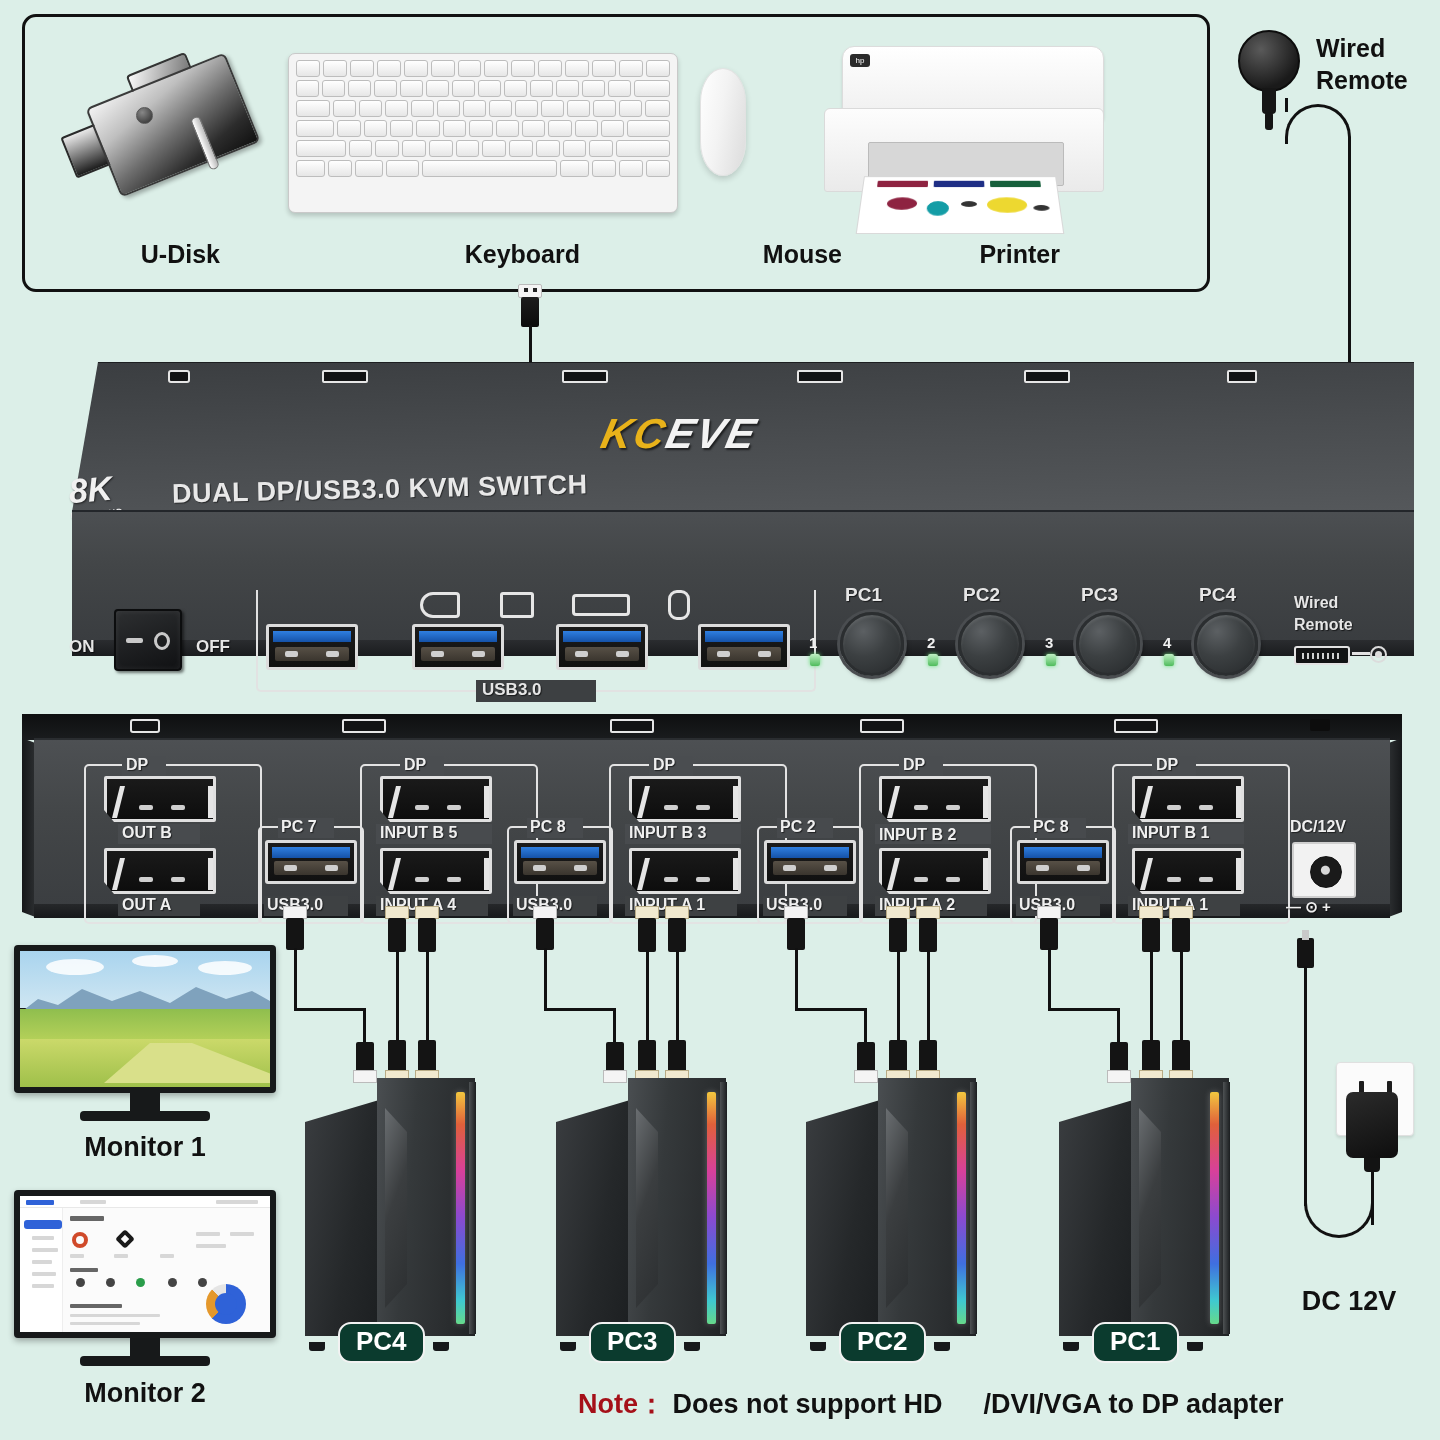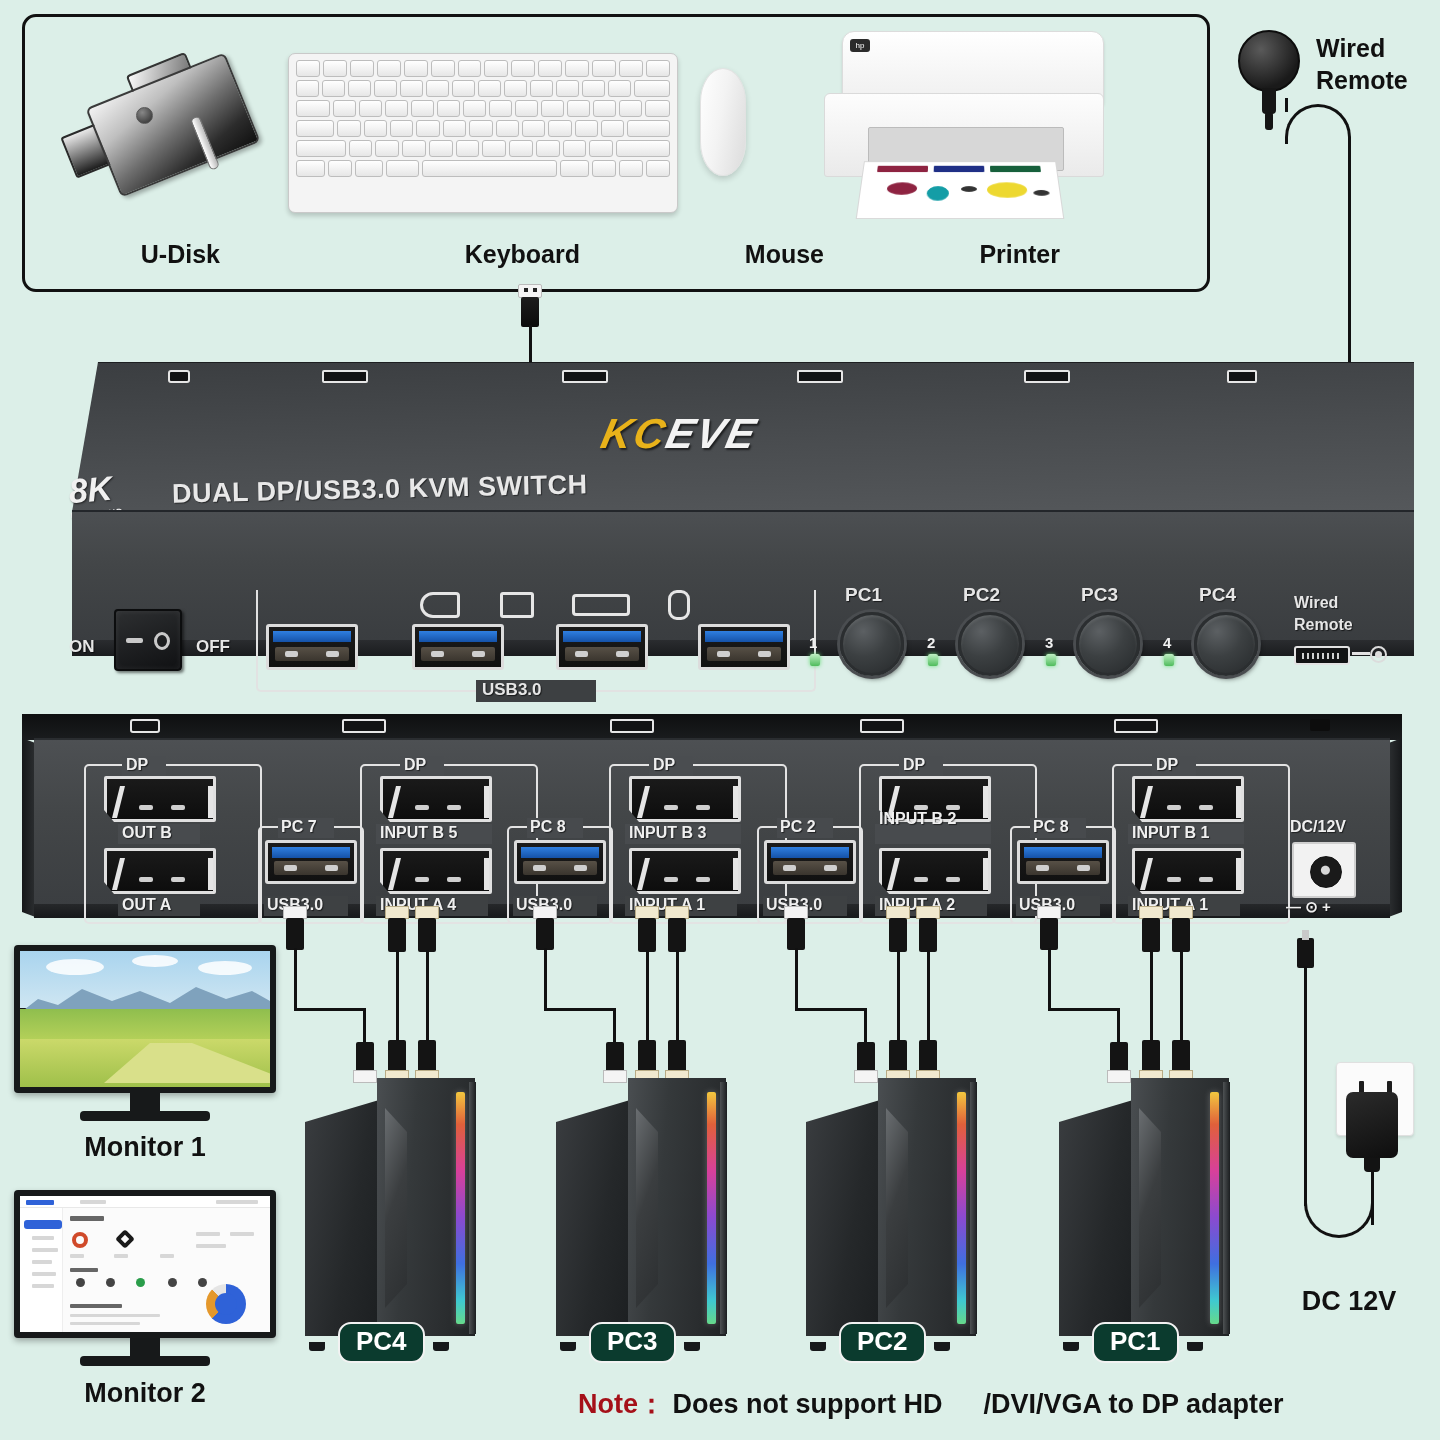--- a/index.html
+++ b/index.html
@@ -505,23 +505,23 @@
       <div class="kb-key" style="flex:6"></div>
       <div class="kb-key" style="flex:1.2"></div>
       <div class="kb-key" style="flex:1"></div>
       <div class="kb-key" style="flex:1"></div>
       <div class="kb-key" style="flex:1"></div>
     </div>
 </div>
 <div class="periph-label" style="left:390px;top:240px;width:190px;">Keyboard</div>
 
 <div id="mouse" style="left:700px;top:68px;"></div>
-<div class="periph-label" style="left:654px;top:240px;width:170px;">Mouse</div>
-
-<div id="printer" style="left:824px;top:31px;width:290px;height:195px;text-decoration:underline;">
+<div class="periph-label" style="left:672px;top:240px;width:170px;">Mouse</div>
+
+<div id="printer" style="left:824px;top:46px;width:290px;height:195px;text-decoration:underline;">
   <div class="pr-top"></div>
   <div class="pr-logo">hp</div>
   <div class="pr-mid"></div>
   <div class="pr-tray"></div>
   <div class="pr-paper">
     <div class="pr-ink" style="left:14px;top:4px;width:52px;background:#8e2341;"></div>
     <div class="pr-ink" style="left:72px;top:4px;width:52px;background:#1f2f86;"></div>
     <div class="pr-ink" style="left:130px;top:4px;width:52px;background:#17603c;"></div>
     <div class="pr-blob" style="left:26px;top:22px;width:30px;height:13px;background:#8e2341;"></div>
     <div class="pr-blob" style="left:66px;top:26px;width:22px;height:15px;background:#149da6;"></div>
@@ -761,21 +761,21 @@
   <div class="port-label" style="left:881px;top:42px;">DP</div>
   <div class="dp-port" style="left:857px;top:62px;">
     <div class="dp-inner">
         <span class="pin-l"></span>
         <span class="pin-r"></span>
         <div class="nub" style="left:32px;"></div>
         <div class="nub" style="left:64px;"></div>
       </div>
   </div>
   <div class="abs" style="left:853px;top:110px;width:116px;height:20px;background:#484b4e;"></div>
-  <div class="port-label" style="left:857px;top:96px;">INPUT B 2</div>
+  <div class="port-label" style="left:857px;top:112px;">INPUT B 2</div>
   <div class="dp-port" style="left:857px;top:134px;">
     <div class="dp-inner">
         <span class="pin-l"></span>
         <span class="pin-r"></span>
         <div class="nub" style="left:32px;"></div>
         <div class="nub" style="left:64px;"></div>
       </div>
   </div>
   <div class="abs" style="left:853px;top:182px;width:112px;height:20px;background:#3e4143;"></div>
   <div class="port-label" style="left:857px;top:182px;">INPUT A 2</div>

